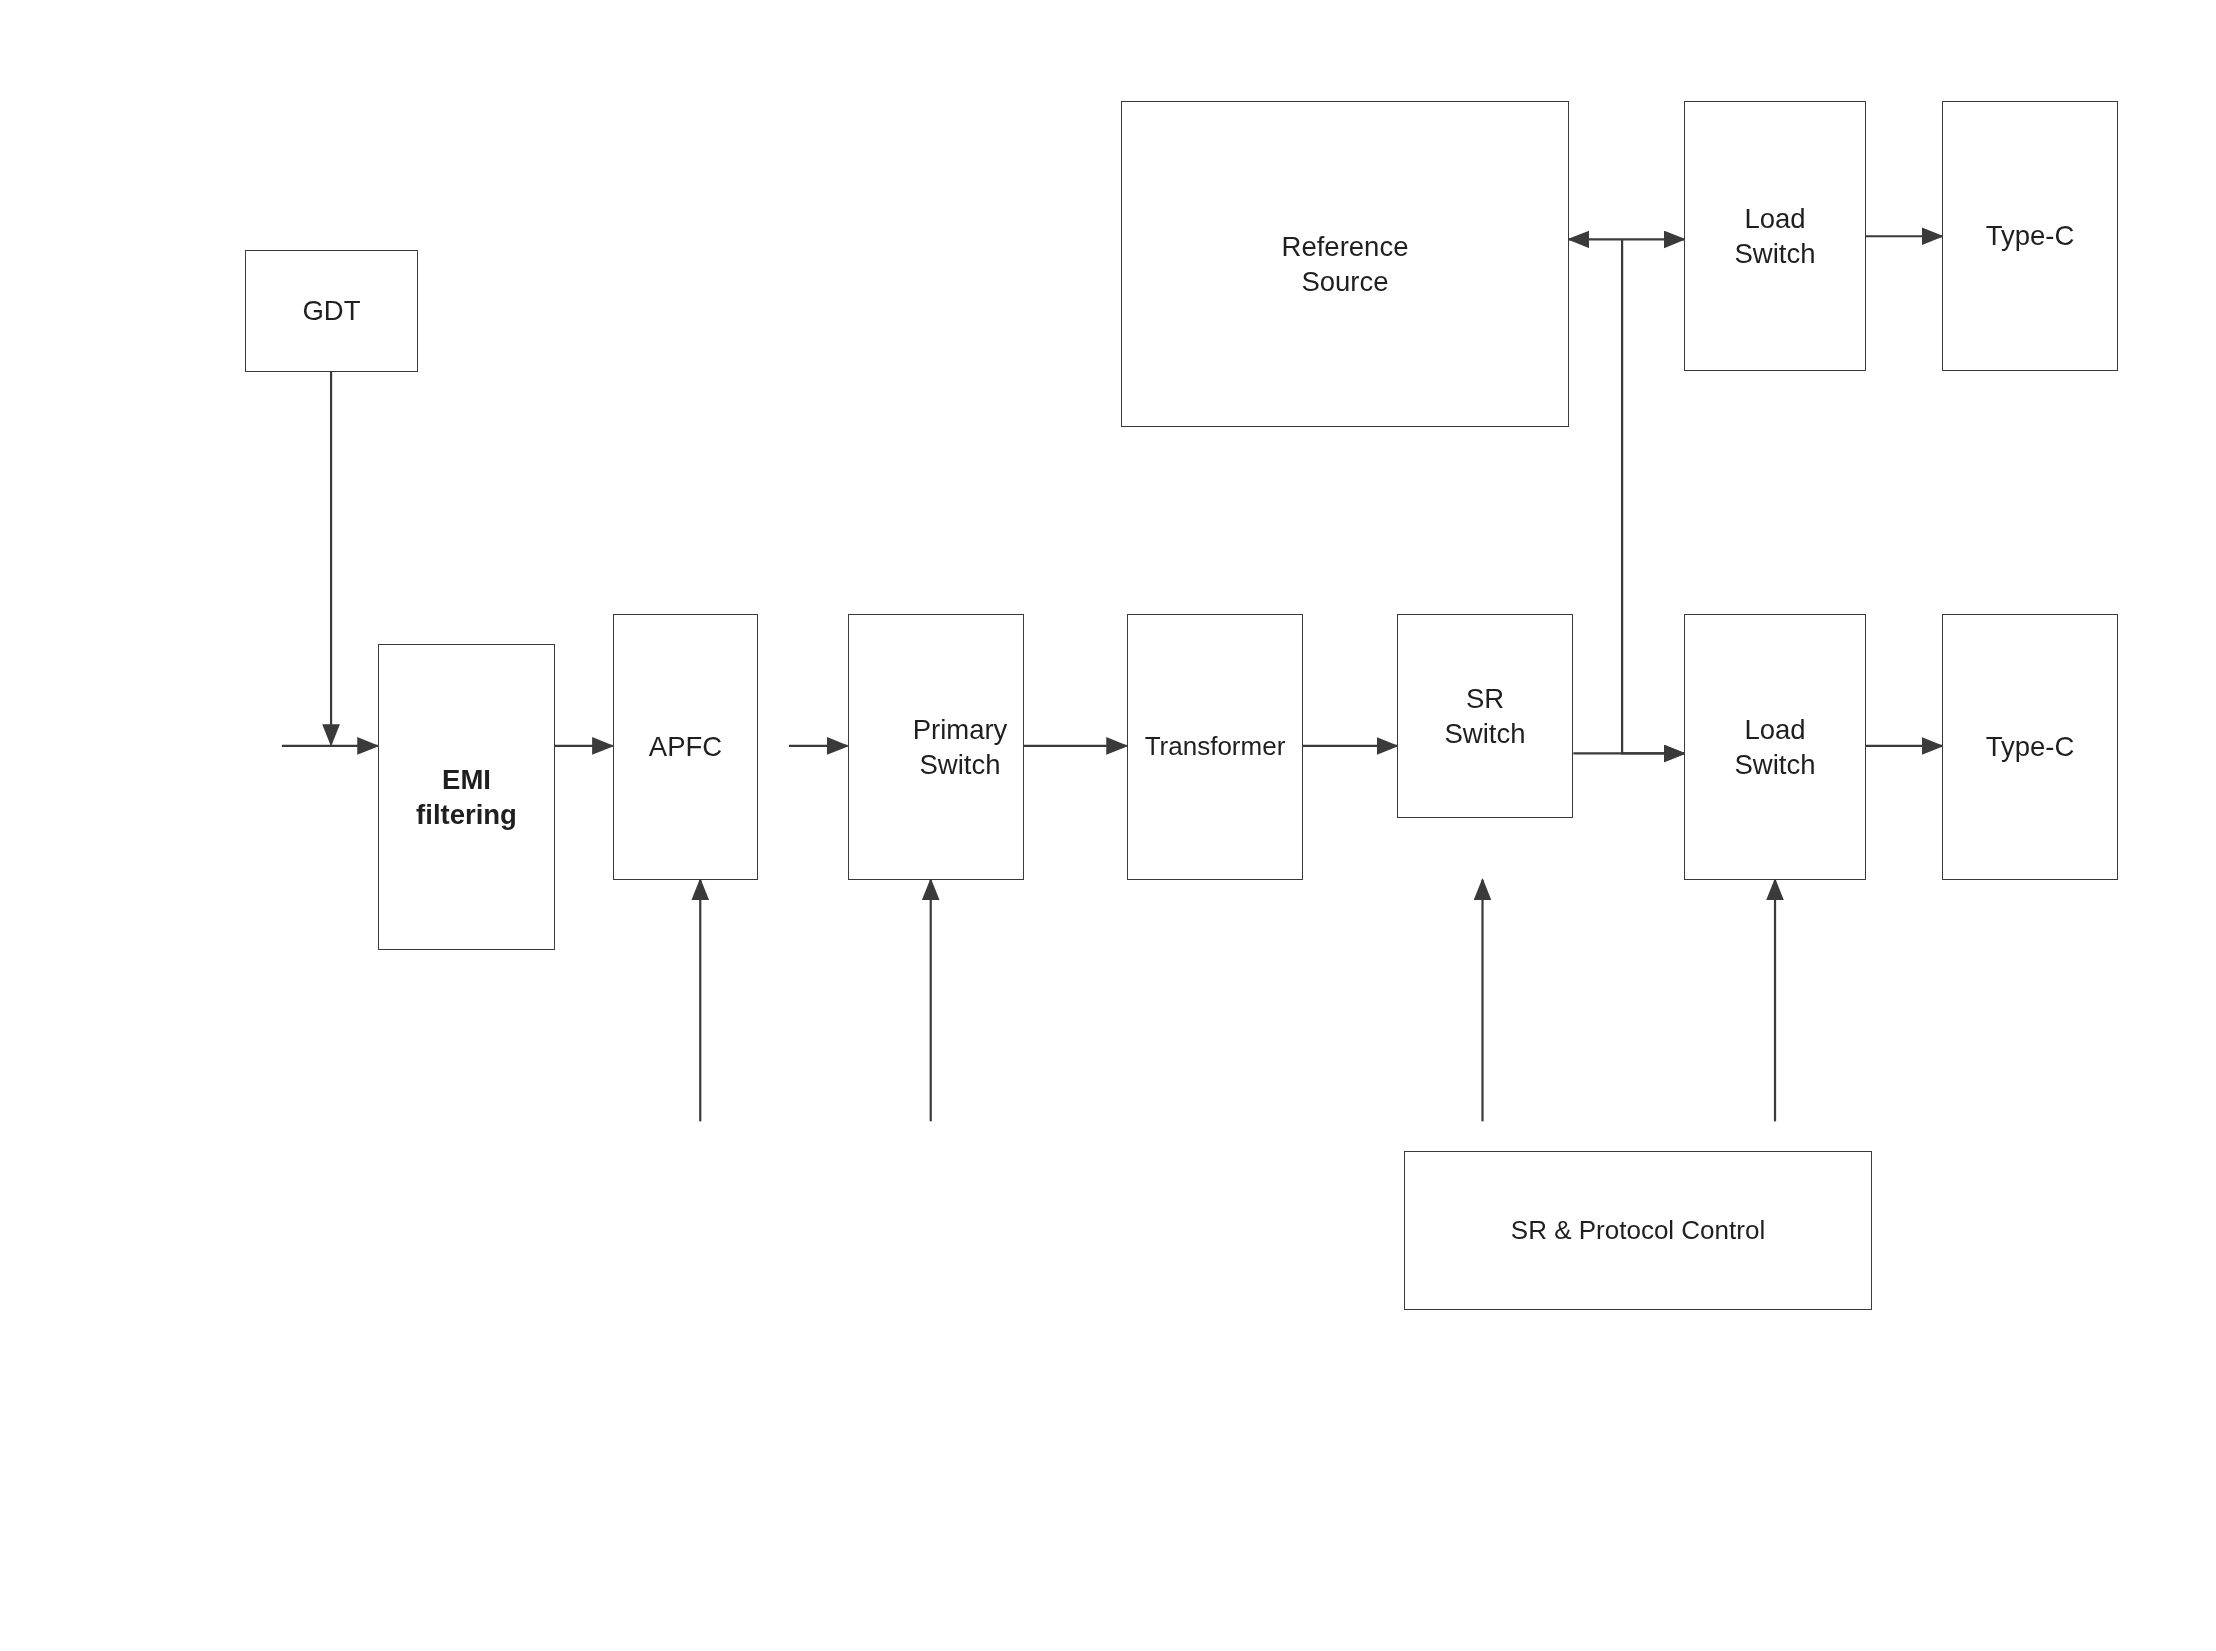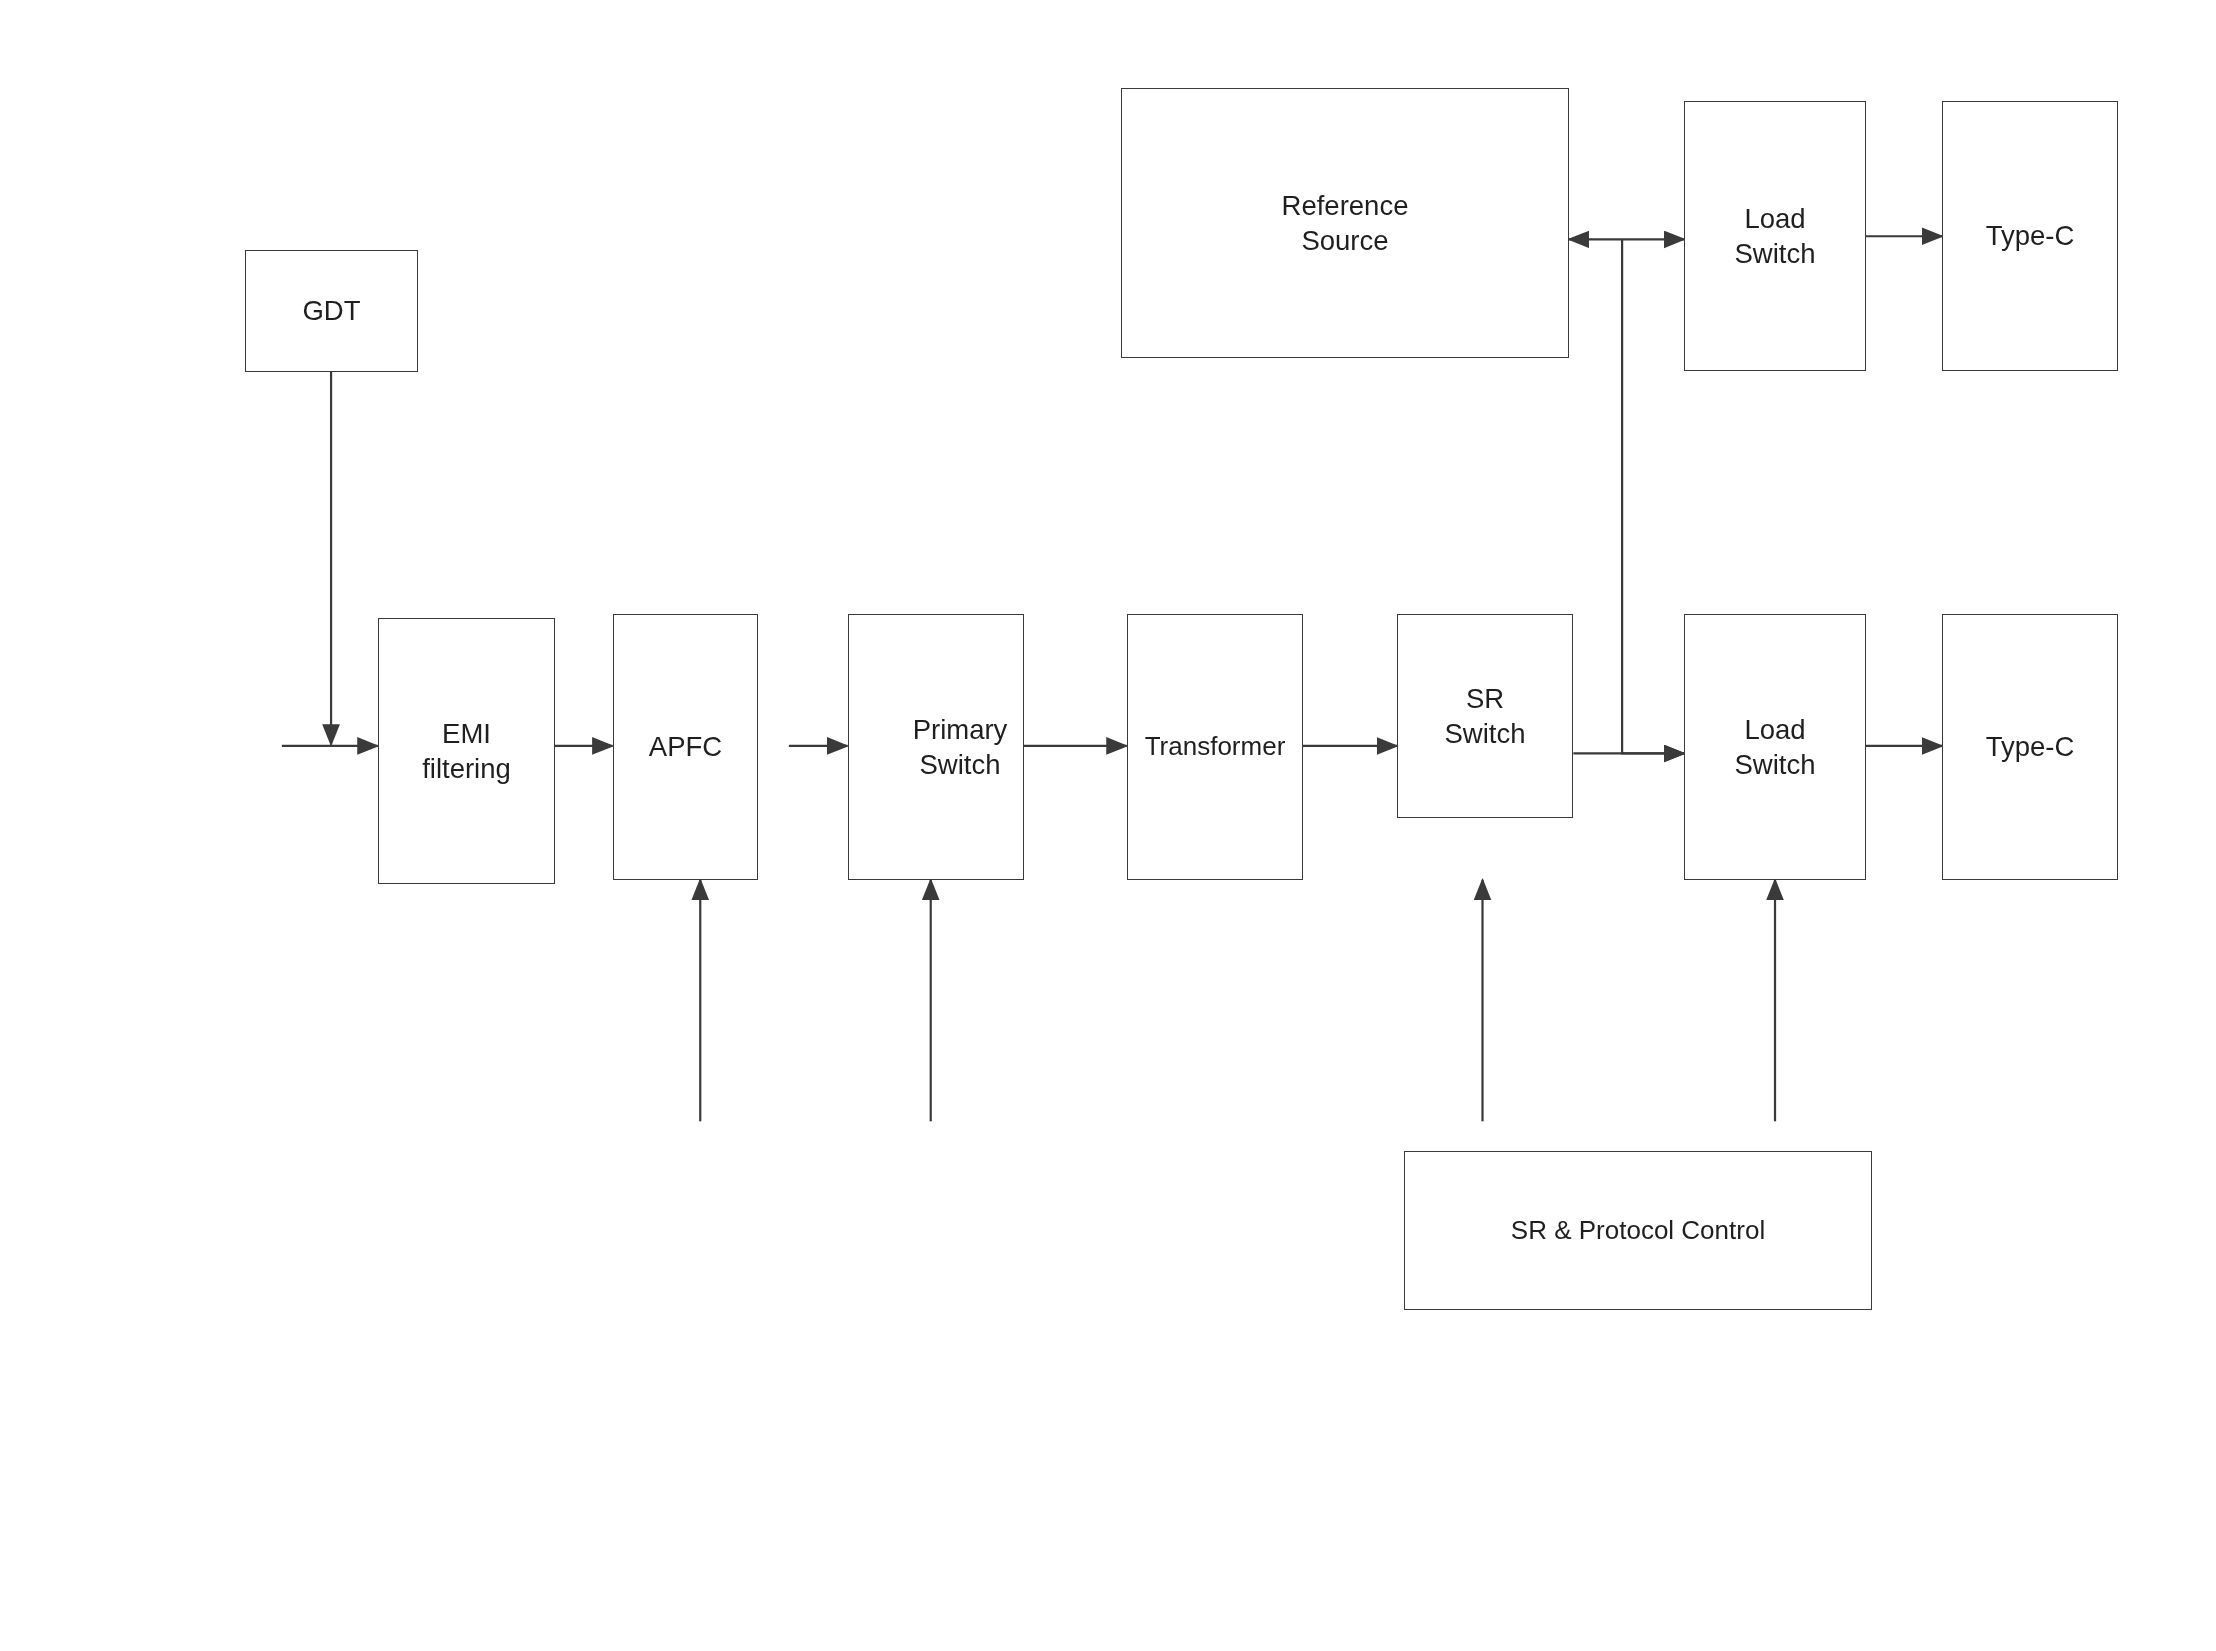--- a/index.html
+++ b/index.html
@@ -90,21 +90,21 @@
 
       <path d="M4005,2530 L4005,1985" marker-end="url(#ah)"></path>
     </g>
   </svg>
 
   <div class="node fs-big" style="left:245px; top:250px; width:173px; height:122px;">
     <span>GDT</span>
   </div>
 
 
-  <div class="node fs-big" style="left:378px; top:618px; width:177px; height:266px;">
+  <div class="node fs-big" style="left:378px; top:644px; width:177px; height:306px;font-weight:bold;">
     <span>EMI
 filtering</span>
   </div>
 
   <div class="node fs-big" style="left:613px; top:614px; width:145px; height:266px;">
     <span>APFC</span>
   </div>
 
   <div class="node fs-big" style="left:848px; top:614px; width:176px; height:266px;padding-left:48px;">
     <span>Primary
@@ -122,21 +122,21 @@
 
   <div class="node fs-big" style="left:1684px; top:614px; width:182px; height:266px;">
     <span>Load
 Switch</span>
   </div>
 
   <div class="node fs-big" style="left:1942px; top:614px; width:176px; height:266px;">
     <span>Type-C</span>
   </div>
 
-  <div class="node fs-big" style="left:1121px; top:88px; width:448px; height:270px;">
+  <div class="node fs-big" style="left:1121px; top:101px; width:448px; height:326px;">
     <span>Reference
 Source</span>
   </div>
 
   <div class="node fs-big" style="left:1684px; top:101px; width:182px; height:270px;">
     <span>Load
 Switch</span>
   </div>
 
   <div class="node fs-big" style="left:1942px; top:101px; width:176px; height:270px;">

